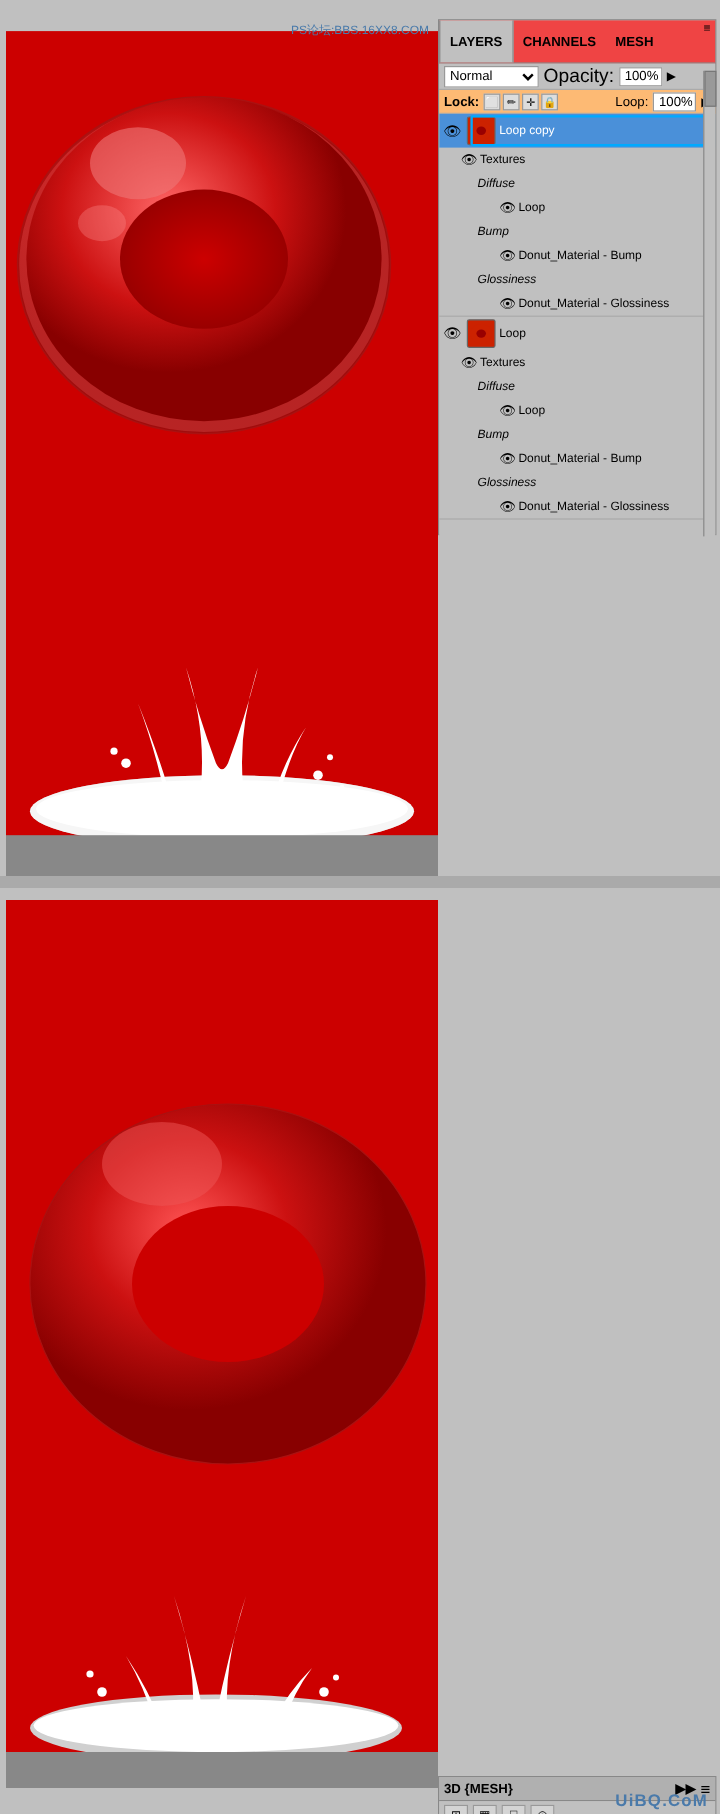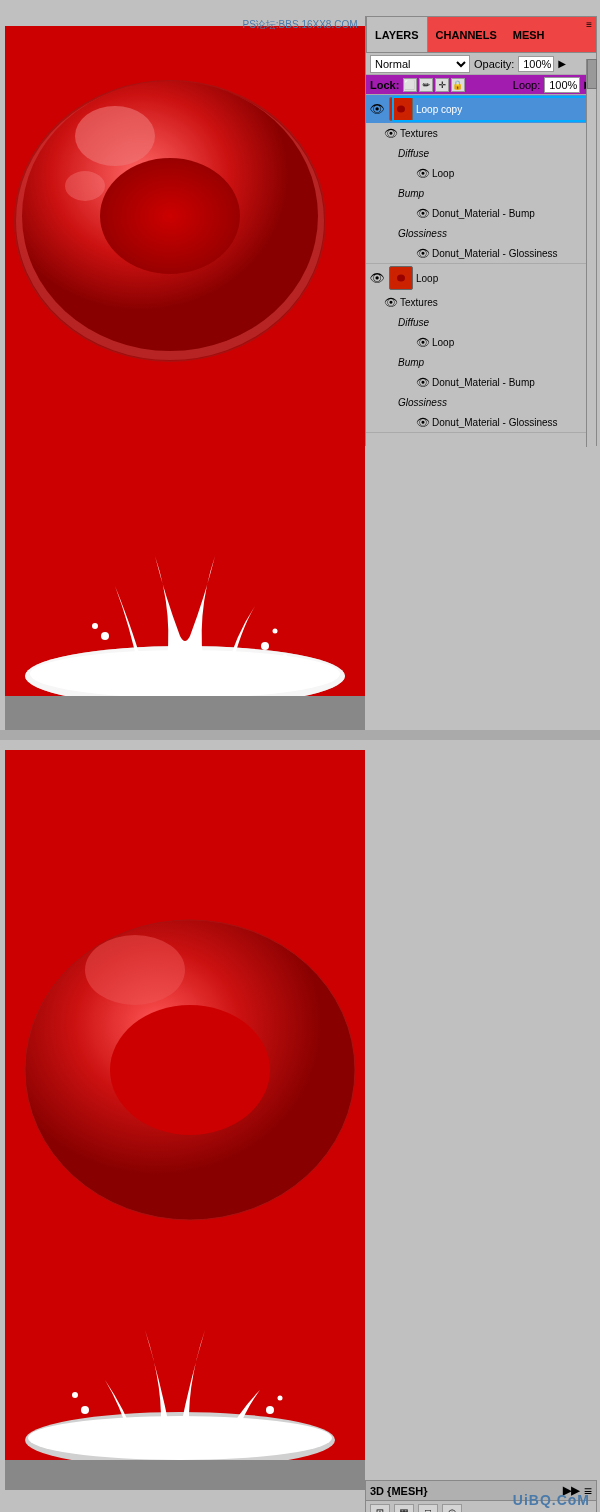--- a/index.html
+++ b/index.html
@@ -77,34 +77,34 @@
       display: flex;
       align-items: center;
       padding: 2px 4px;
       background: #c0c0c0;
       border-bottom: 1px solid #aaa;
       gap: 4px;
       height: 22px;
     }
 
     .mode-select {
-      width: 100px;
+      width: 79px;
       height: 18px;
       font-size: 11px;
       background: white;
       border: 1px solid #999;
     }
 
     .opacity-row {
       display: flex;
       align-items: center;
       padding: 2px 4px;
       gap: 4px;
       height: 20px;
-      background: #a21caf;
+      background: #fdba74;
       border-bottom: 1px solid #aaa;
     }
 
     .lock-label {
       font-size: 11px;
       font-weight: bold;
     }
 
     .lock-icons {
       display: flex; gap: 2px;
@@ -310,21 +310,21 @@
     
     .opacity-input {
       width: 36px; height: 16px;
       background: white;
       border: 1px solid #999;
       font-size: 11px;
       text-align: right;
       padding-right: 2px;
     }
 
-    .opacity-label { font-size: 11px; }
+    .opacity-label { font-size: 16px; }
   </style>
 </head>
 <body>
 
 <div class="top-section">
 
   <div class="top-watermark">PS论坛:BBS.16XX8.COM</div>
 
   <div class="canvas-area-top">
     <div class="canvas-image-top">

